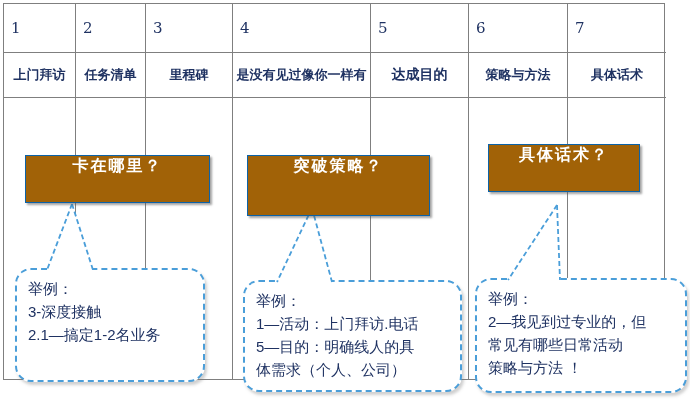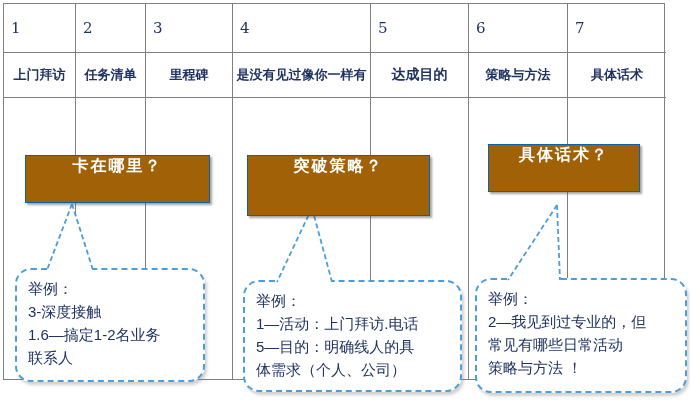--- a/index.html
+++ b/index.html
@@ -95,22 +95,21 @@
     <div class="cell bodyrow"></div>
     <div class="cell bodyrow"></div>
     <div class="cell bodyrow"></div>
     <div class="cell bodyrow"></div>
     <div class="cell bodyrow last"></div>
   </div>
 
   <div class="bubble bubble1">
     <div>举例：</div>
     <div>3-深度接触</div>
-    <div>1.6—搞定1-2名业务</div>
-    <div>联系人</div>
+    <div>2.1—搞定1-2名业务</div>
   </div>
   <div class="bubble bubble2">
     <div>举例：</div>
     <div>1—活动：上门拜访.电话</div>
     <div>5—目的：明确线人的具</div>
     <div>体需求（个人、公司）</div>
   </div>
   <div class="bubble bubble3">
     <div>举例：</div>
     <div>2—我见到过专业的，但</div>

